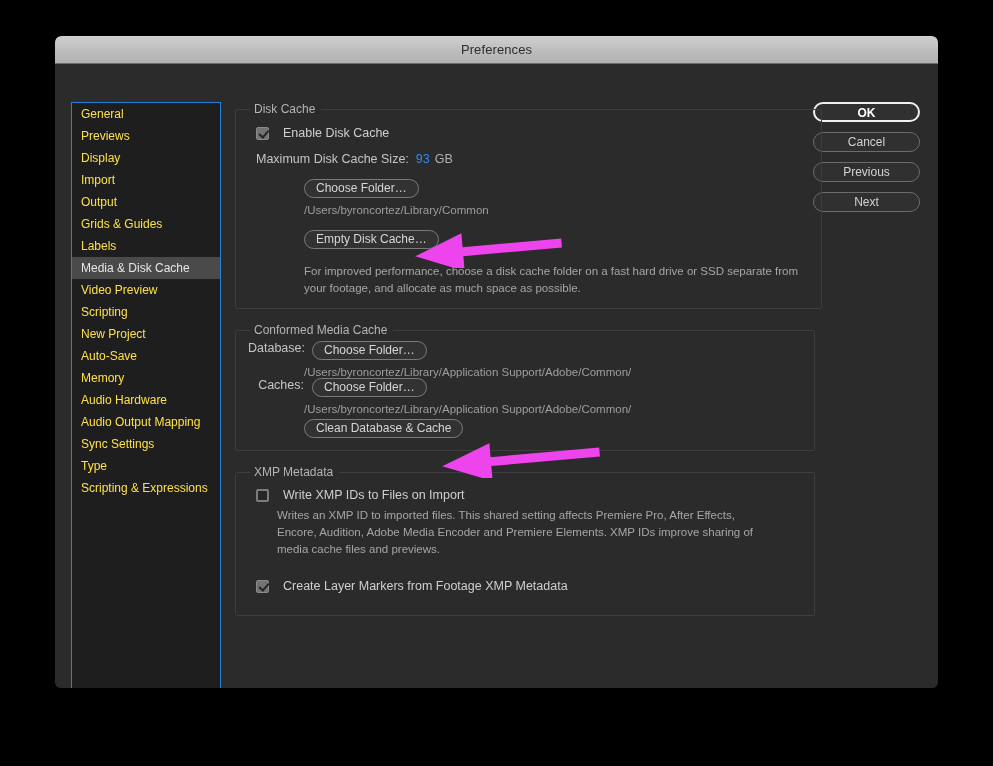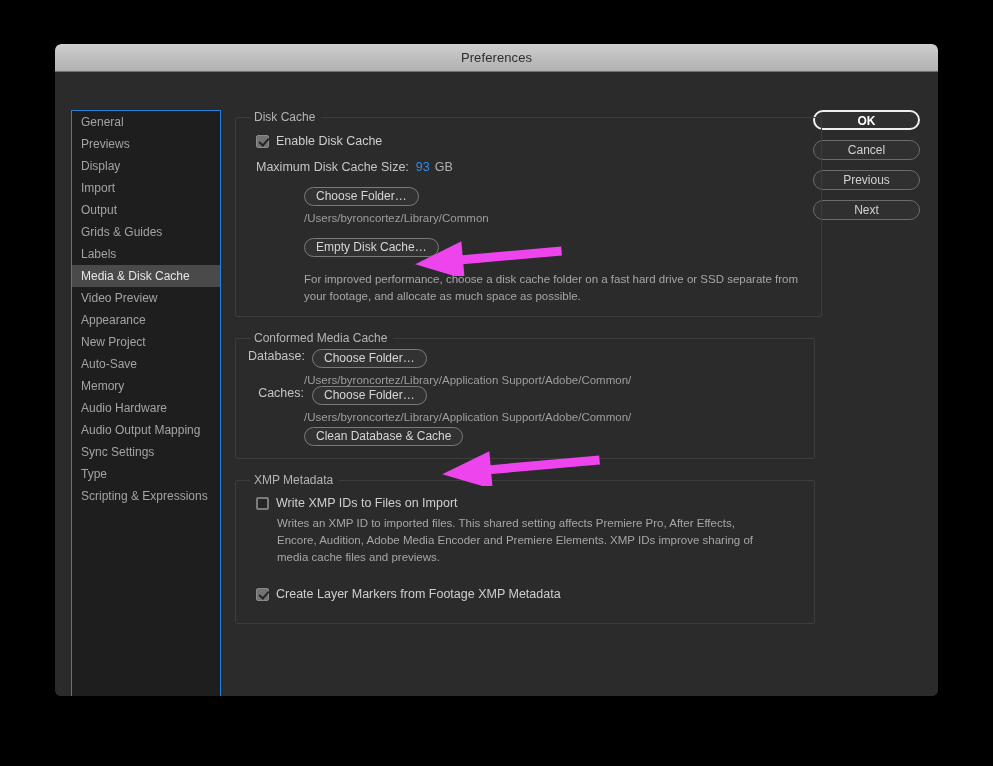--- a/index.html
+++ b/index.html
@@ -12,21 +12,21 @@
   }
   body {
     font-family: "Liberation Sans", sans-serif;
     -webkit-font-smoothing: antialiased;
   }
 
   
   #dialog {
     position: absolute;
     left: 55px;
-    top: 44px;
+    top: 36px;
     width: 883px;
     height: 652px;
     background: #2b2b2b;
     border-radius: 6px 6px 6px 6px;
     box-shadow: 0 4px 18px rgba(0,0,0,0.65);
     overflow: hidden;
   }
 
   #titlebar {
     height: 27px;
@@ -59,21 +59,21 @@
     background: #1e1e1e;
     border: 1px solid #2680d8;
     box-sizing: border-box;
     overflow: hidden;
   }
   .side-item {
     height: 22px;
     line-height: 22px;
     padding-left: 9px;
     font-size: 12px;
-    color: #a3a3a3;
+    color: #fde047;
     white-space: nowrap;
     cursor: default;
   }
   .side-item.selected {
     background: #4a4a4a;
     color: #e6e6e6;
   }
 
   
   #btncol {
@@ -122,21 +122,21 @@
     width: 580px;
   }
   fieldset.group > legend {
     font-size: 12px;
     color: #b4b4b4;
     padding: 0 6px 0 4px;
     margin-left: 2px;
   }
 
   
-  .cbrow { display: flex; align-items: center; margin: 6px 0 0 8px; }
+  .cbrow { display: flex; align-items: center; margin: 6px 0 0 8px; gap: 7px; }
   .cbox {
     width: 13px; height: 13px;
     box-sizing: border-box;
     border-radius: 2px;
     margin-right: 7px;
     flex: none;
     position: relative;
   }
   .cbox.on {
     background: #737373;
@@ -236,21 +236,21 @@
     <div id="sidebar">
         <div class="side-item">General</div>
         <div class="side-item">Previews</div>
         <div class="side-item">Display</div>
         <div class="side-item">Import</div>
         <div class="side-item">Output</div>
         <div class="side-item">Grids &amp; Guides</div>
         <div class="side-item">Labels</div>
         <div class="side-item selected">Media &amp; Disk Cache</div>
         <div class="side-item">Video Preview</div>
-        <div class="side-item">Appearance</div>
+        <div class="side-item">Scripting</div>
         <div class="side-item">New Project</div>
         <div class="side-item">Auto-Save</div>
         <div class="side-item">Memory</div>
         <div class="side-item">Audio Hardware</div>
         <div class="side-item">Audio Output Mapping</div>
         <div class="side-item">Sync Settings</div>
         <div class="side-item">Type</div>
         <div class="side-item">Scripting &amp; Expressions</div>
       </div>
 

